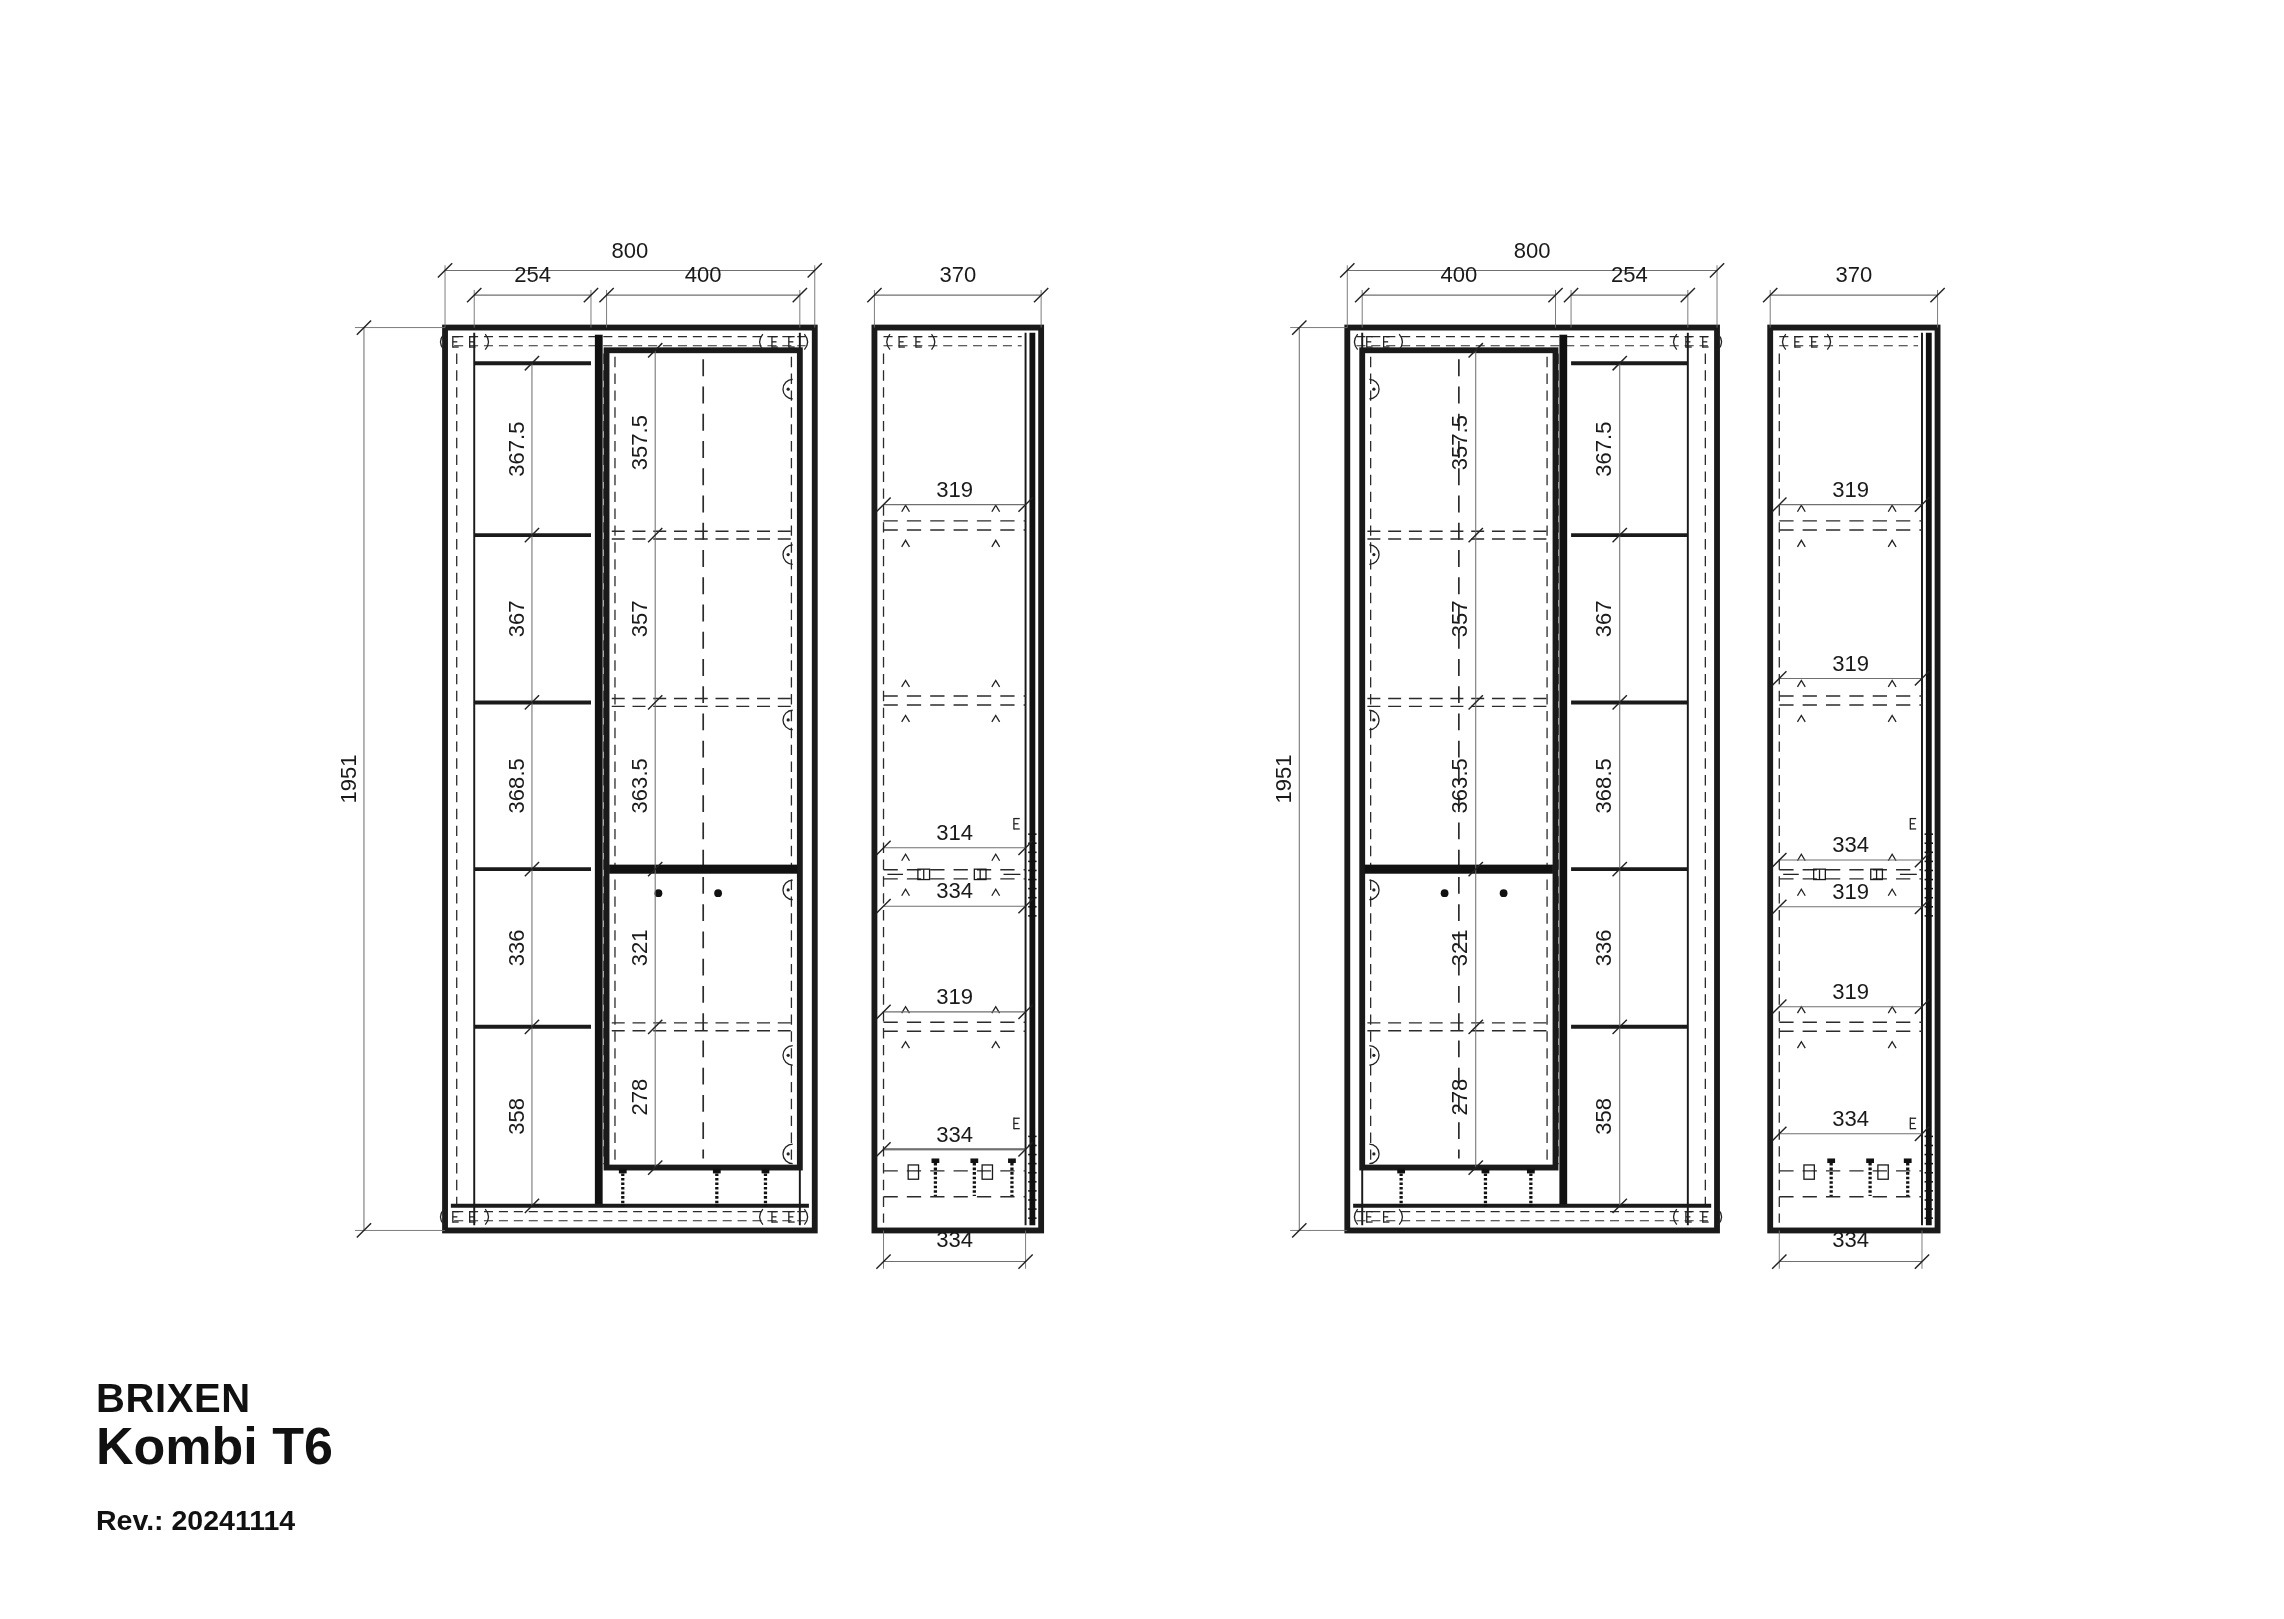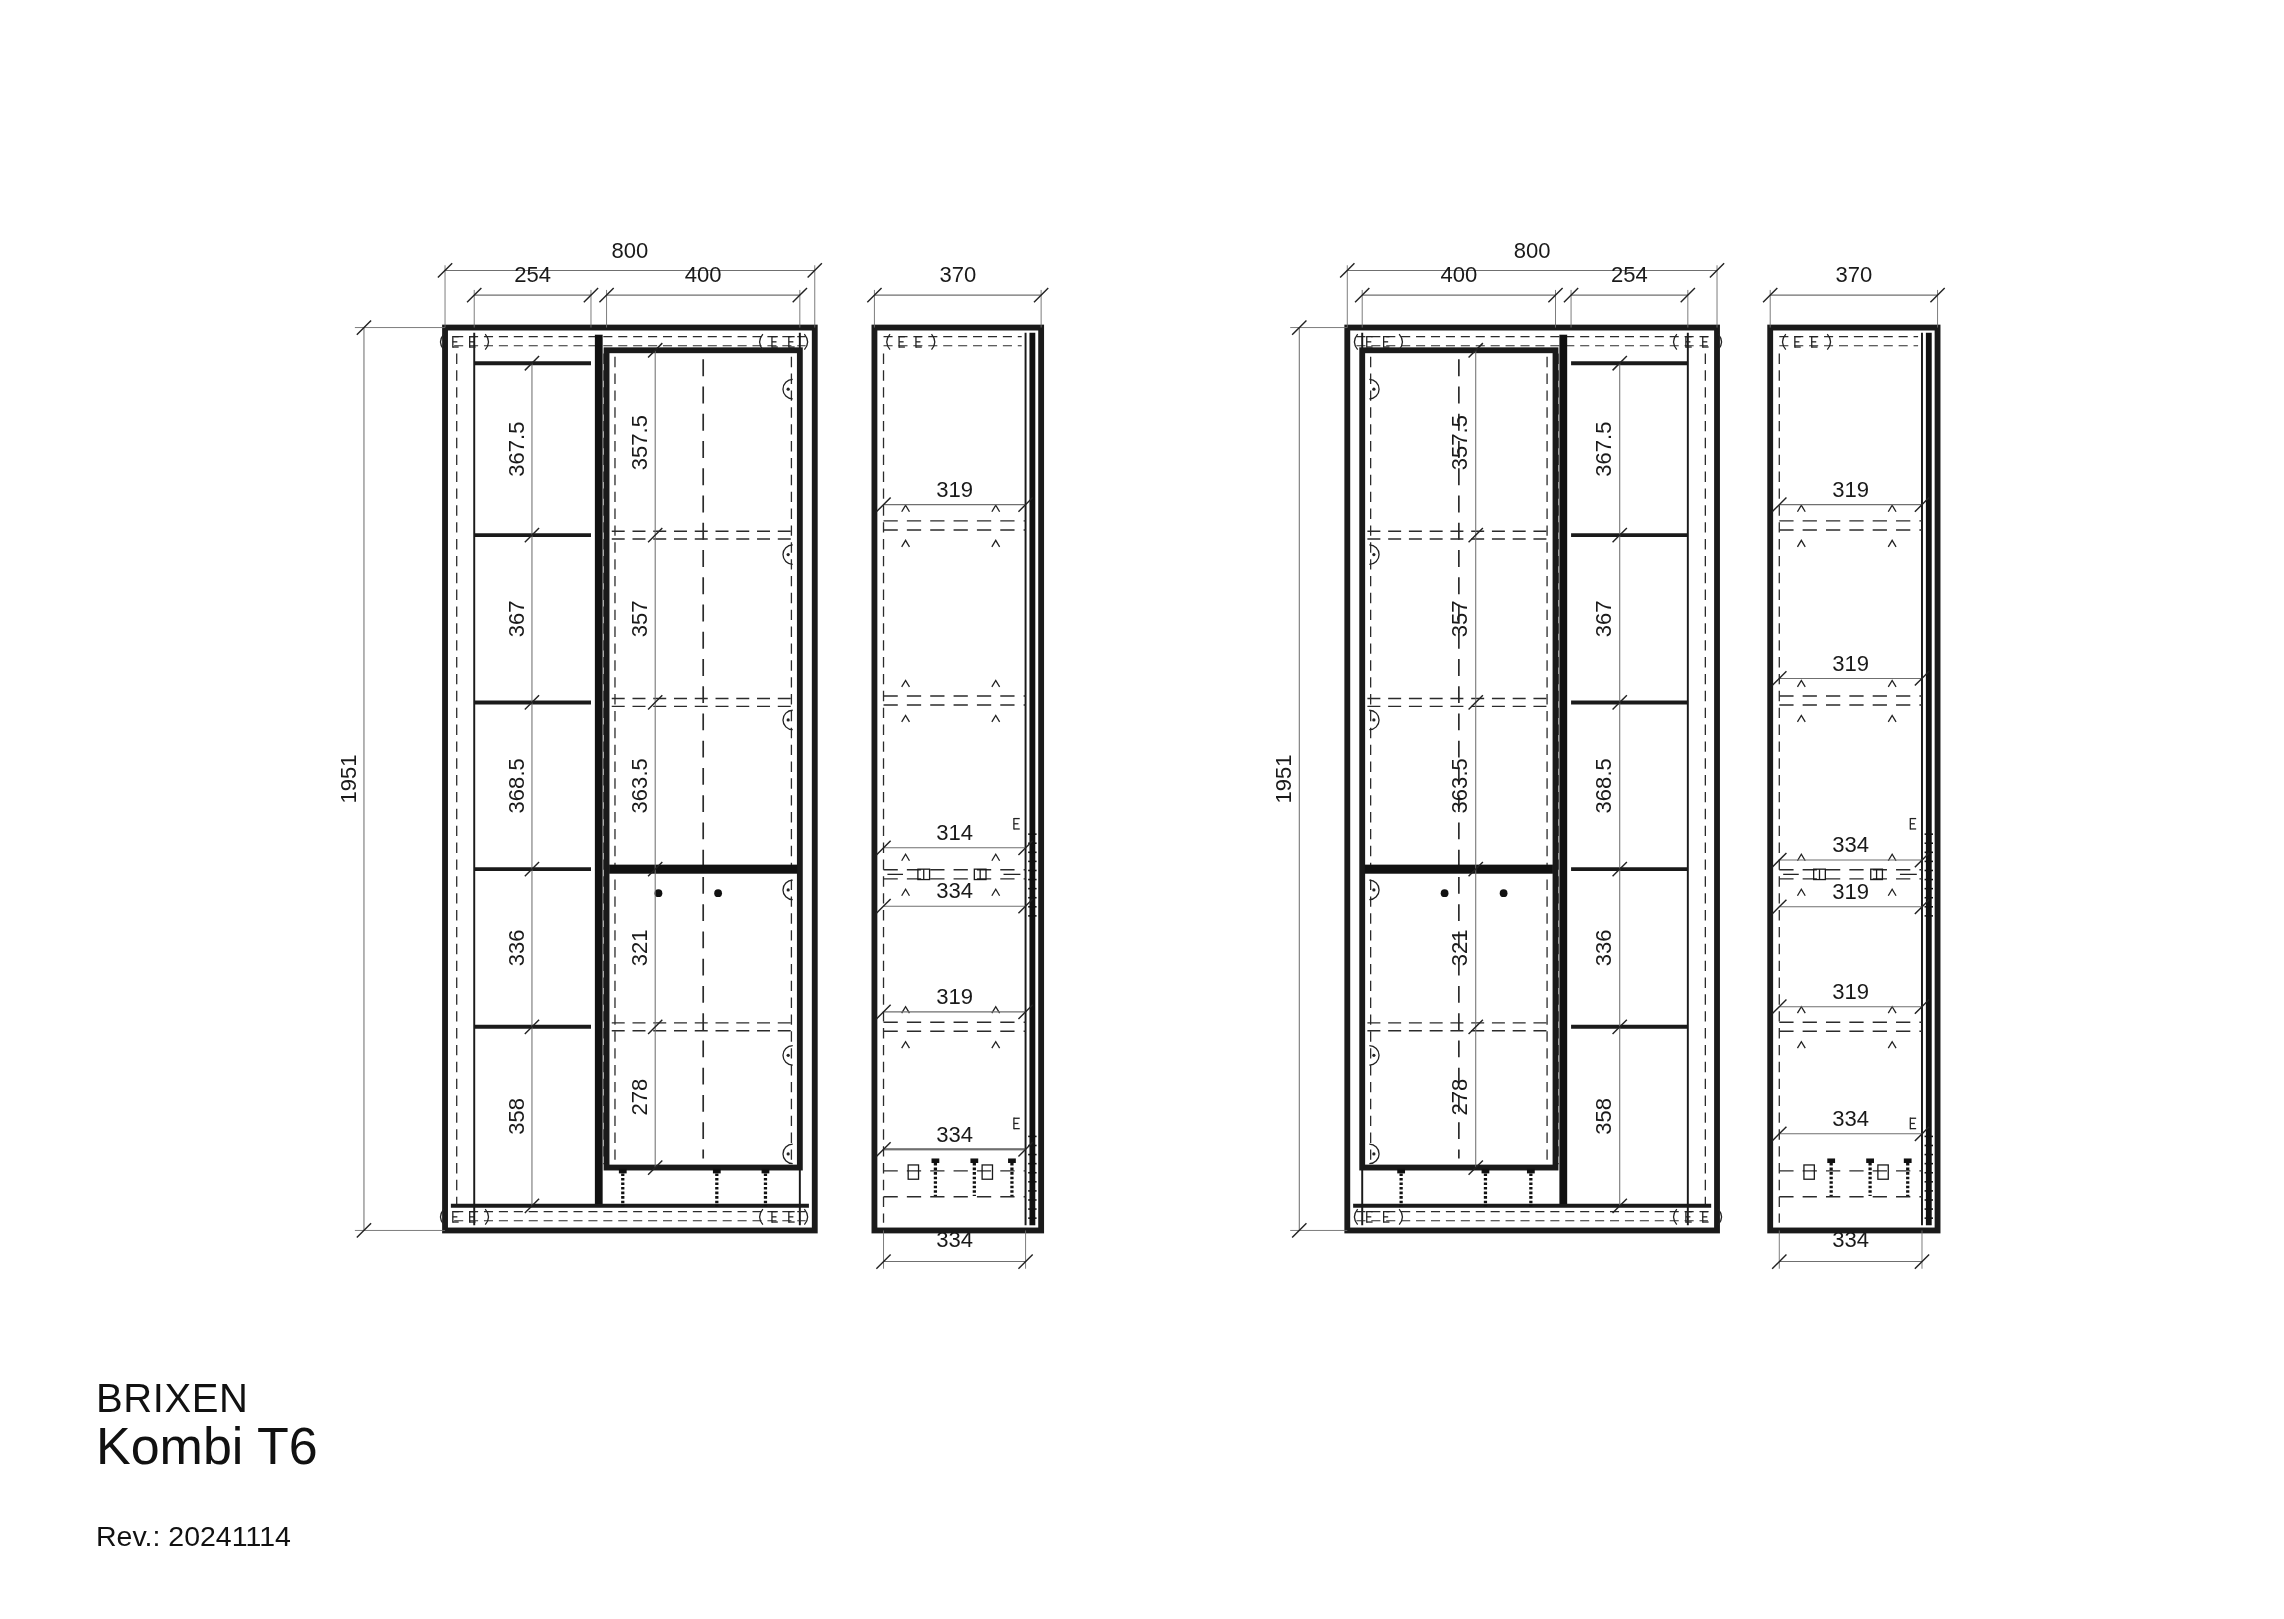--- a/index.html
+++ b/index.html
@@ -1,21 +1,21 @@
 <!DOCTYPE html>
 <html style="font-size:10.4px"><head>
 <meta charset="utf-8">
 <style>
   html,body{margin:0;padding:0;background:#ffffff;}
   body{width:2284px;height:1619px;position:relative;font-family:"Liberation Sans",sans-serif;}
   #stage{position:absolute;left:0;top:0;}
-  #titleblock{position:absolute;left:96px;top:1374px;color:#111;}
+  #titleblock{position:absolute;left:96px;top:1374px;color:#111;font-weight:bold;}
   #titleblock .t1{font-size:40px;line-height:48px;letter-spacing:0.6px;}
   #titleblock .t2{font-size:52px;line-height:48px;}
-  #titleblock .rev{font-size:28.5px;margin-top:50px;}
+  #titleblock .rev{font-size:28.5px;margin-top:34px;}
 </style>
 </head>
 <body>
 
 <svg id="stage" width="2284" height="1619" viewBox="0 0 3521 2496" xmlns="http://www.w3.org/2000/svg">
     <g>
       <rect x="686" y="505" width="570" height="1392" fill="none" stroke="#1a1a1a" stroke-width="9"></rect>
       <line x1="700" y1="519" x2="1242" y2="519" stroke="#2b2b2b" stroke-width="1.8" stroke-dasharray="14 9"></line>
       <line x1="700" y1="533" x2="1242" y2="533" stroke="#2b2b2b" stroke-width="1.8" stroke-dasharray="14 9"></line>
       <line x1="731" y1="513" x2="731" y2="1889" stroke="#1a1a1a" stroke-width="3"></line>

